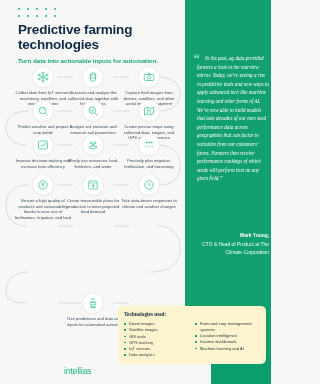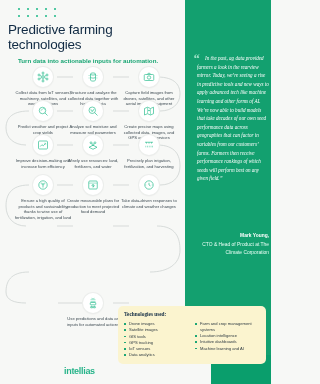--- a/index.html
+++ b/index.html
@@ -49,22 +49,22 @@
 
   
   .dotgrid{position:absolute;left:18px;top:8px;width:46px;height:12px;}
   .dotgrid i{
     position:absolute;width:1.6px;height:1.6px;border-radius:50%;
     background:#2fbf91;display:block;
   }
 
   
   .title{
-    position:absolute;left:8px;top:22px;width:160px;
-    font-size:13.5px;line-height:15px;font-weight:normal;
+    position:absolute;left:18px;top:22px;width:160px;
+    font-size:13.5px;line-height:15px;font-weight:bold;
     color:#102a43;letter-spacing:-.2px;
   }
   .subtitle{
     position:absolute;left:18px;top:57px;width:170px;
     font-size:6.2px;line-height:8px;font-weight:bold;color:#18a573;
   }
 
   
   .flow{position:absolute;left:0;top:66px;width:186px;height:280px;}
   .flow svg.connectors{position:absolute;left:0;top:0;width:186px;height:280px;}
@@ -102,21 +102,21 @@
     font-size:4.1px;line-height:5.8px;color:#2f3b42;margin-bottom:.5px;
   }
   .tech li:before{
     content:"";position:absolute;left:0;top:2px;
     width:1.6px;height:1.6px;background:#18a573;border-radius:.3px;
   }
 
   
   .logo{
     position:absolute;left:20px;top:366px;
-    font-size:9px;font-weight:bold;color:#27b48a;letter-spacing:-.3px;padding-left:44px;
+    font-size:9px;font-weight:normal;color:#27b48a;letter-spacing:-.3px;padding-left:44px;
   }
 </style>
 </head>
 <body>
 
 <div class="quote-panel">
   <div class="quote-mark">“</div>
   <div class="quote-text">In the past, ag data provided farmers a look in the rearview mirror. Today, we’re seeing a rise in predictive tools and new ways to apply advanced tech like machine learning and other forms of AI. We’re now able to build models that take decades of our own seed performance data across geographies that can factor in variables from our customers’ farms. Farmers then receive performance rankings of which seeds will perform best on any given field.”</div>
   <div class="quote-author">Mark Young,</div>
   <div class="quote-role">CTO &amp; Head of Product at The Climate Corporation</div>

